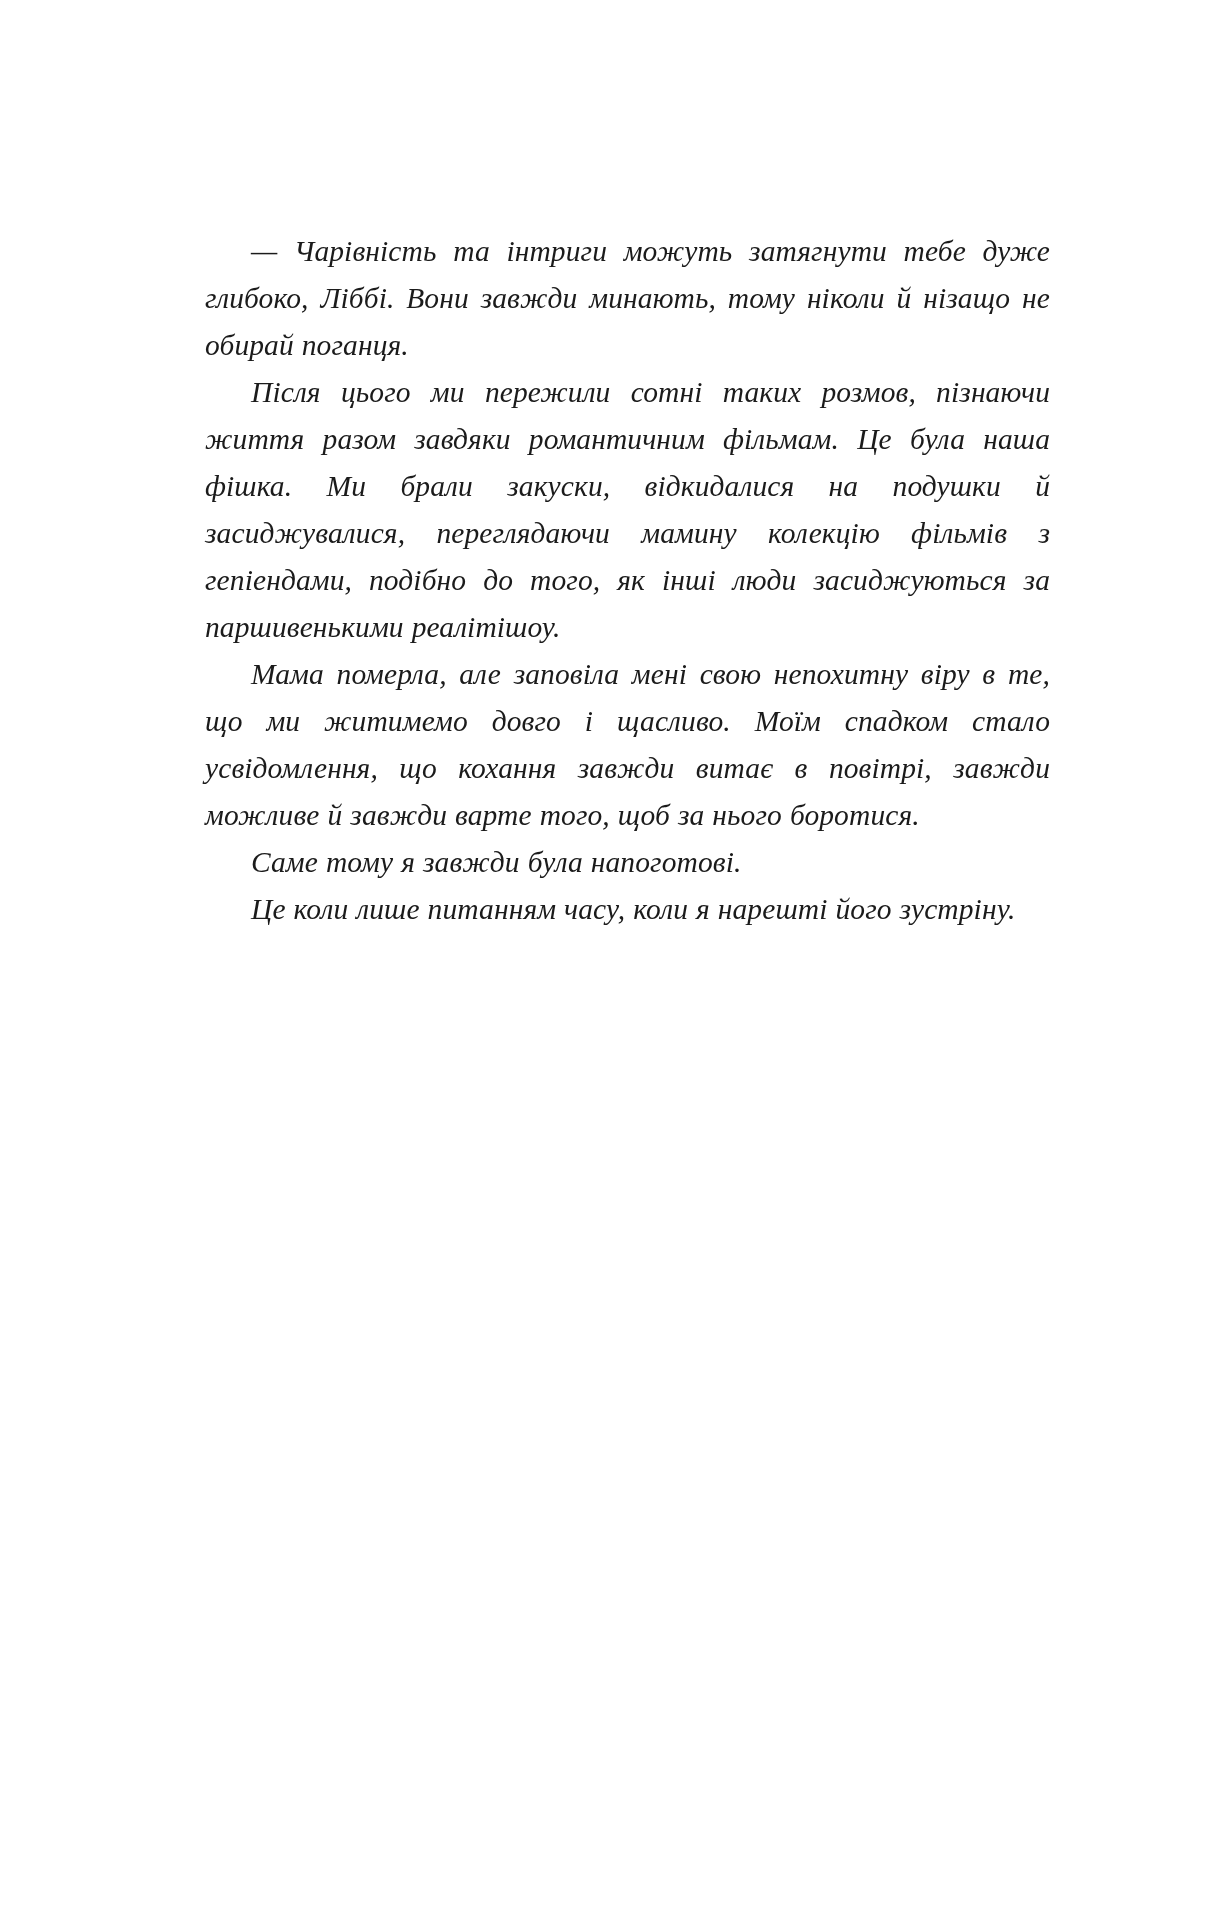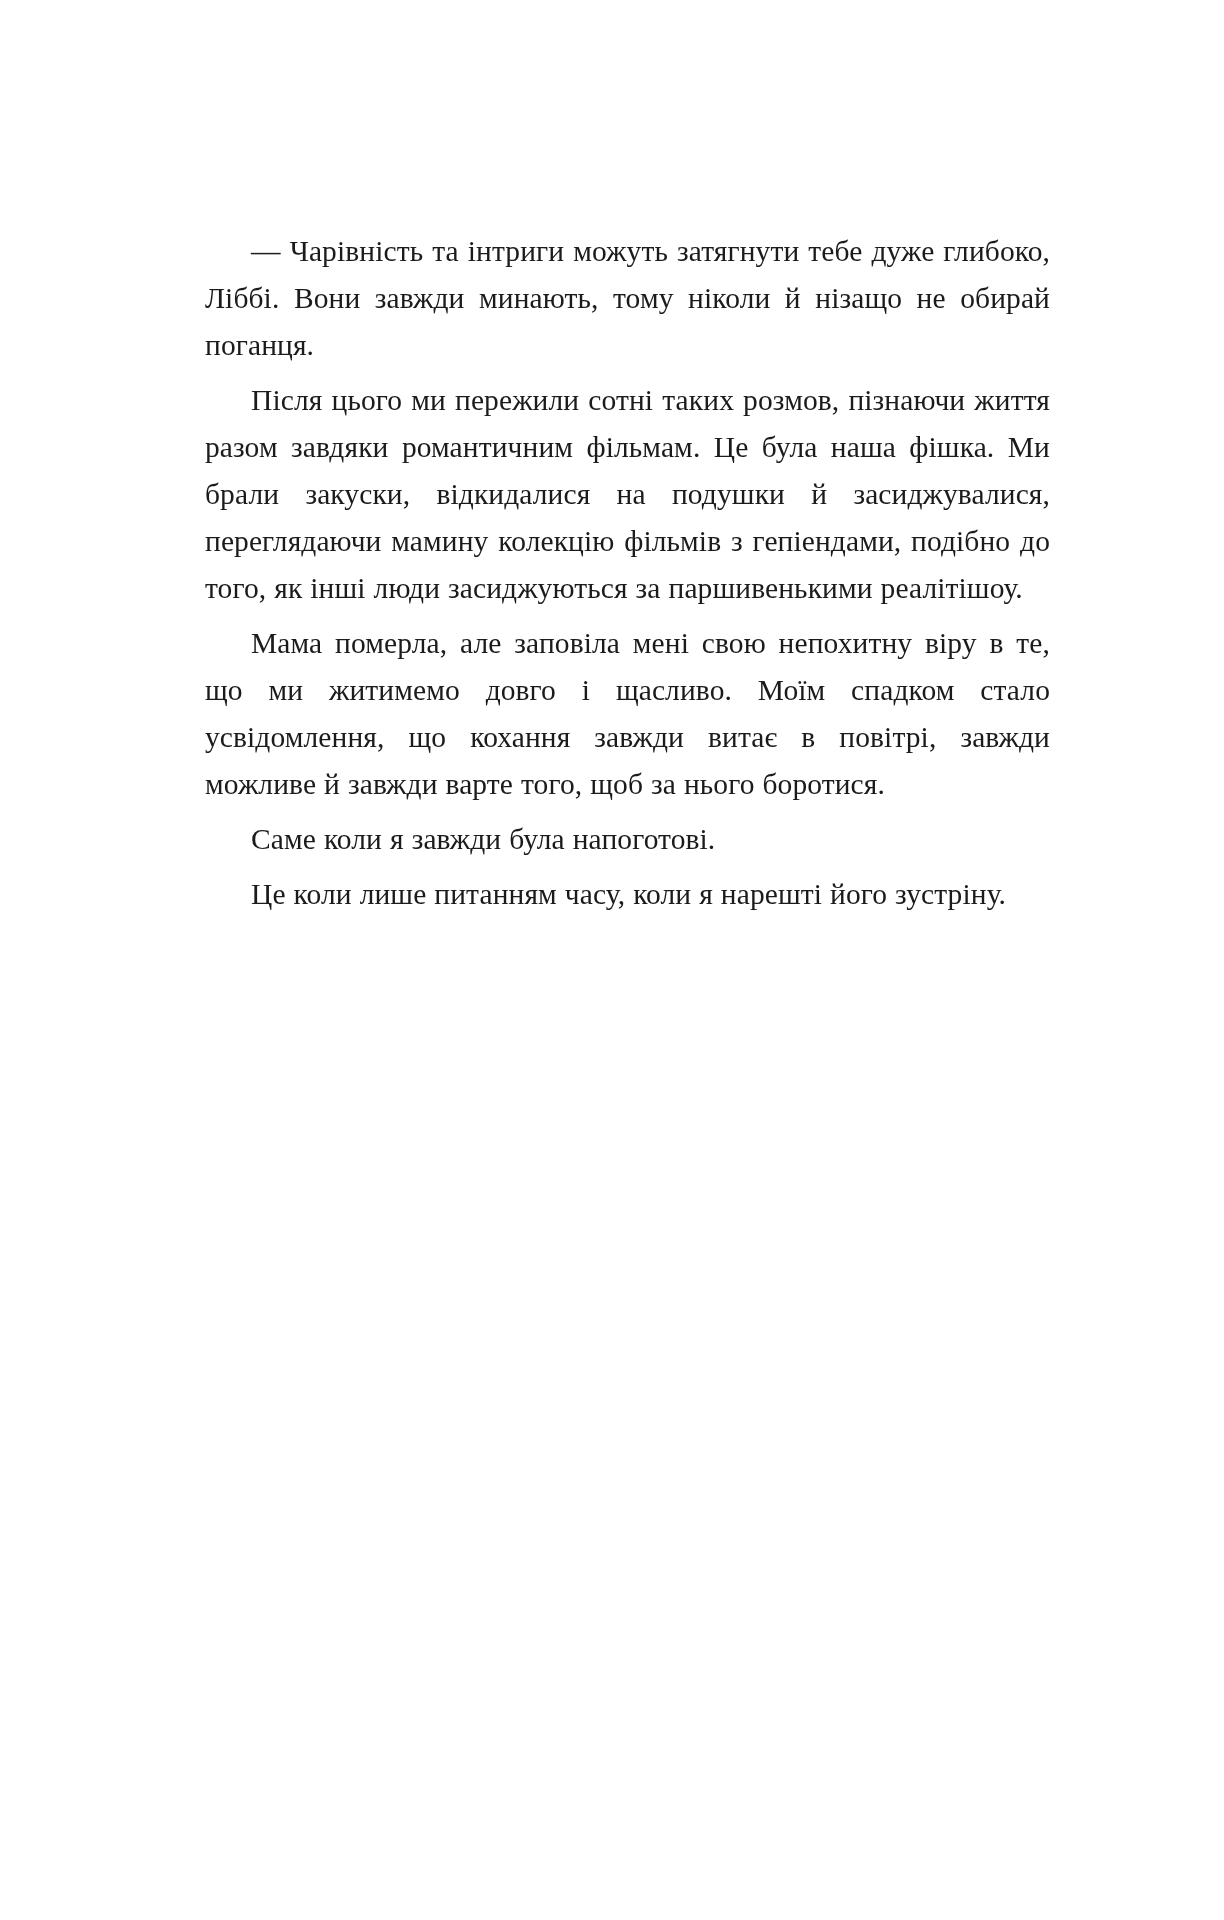--- a/index.html
+++ b/index.html
@@ -15,49 +15,50 @@
     color: #1b1b1b;
     overflow: hidden;
   }
   .page {
     position: absolute;
     top: 0;
     left: 0;
     width: 1224px;
     height: 1920px;
     box-sizing: border-box;
+    font-style: italic;
   }
   .text-block {
     position: absolute;
     left: 205px;
     top: 228px;
     width: 845px;
   }
   .para {
     margin: 0;
     font-size: 29.5px;
     line-height: 47px;
     text-align: justify;
     text-indent: 46px;
     letter-spacing: 0.1px;
     word-spacing: 0.5px;
     hyphens: manual;
     -webkit-hyphens: manual;
   }
   .para + .para {
-    margin-top: 8px;
+    margin-top: 0;
   }
   .para.last-short {
     text-align: left;
   }
 </style>
 </head>
 <body>
 
 <div class="page">
   <div class="text-block">
     <p class="para">— Чарівність та інтриги можуть затягнути тебе дуже глибоко, Ліббі. Вони завжди минають, тому ніколи й нізащо не обирай поганця.</p>
     <p class="para">Після цього ми пережили сотні таких розмов, пізнаючи життя разом завдяки романтичним фільмам. Це була наша фішка. Ми брали закуски, відкидалися на подушки й засиджувалися, переглядаючи мамину колекцію фільмів з гепіендами, подібно до того, як інші люди засиджуються за паршивенькими реалітішоу.</p>
     <p class="para">Мама померла, але заповіла мені свою непохитну віру в те, що ми житимемо довго і щасливо. Моїм спадком стало усвідомлення, що кохання завжди витає в повітрі, завжди можливе й завжди варте того, щоб за нього боротися.</p>
-    <p class="para last-short">Саме коли я завжди була напоготові.</p>
+    <p class="para last-short">Саме тому я завжди була напоготові.</p>
     <p class="para last-short">Це коли лише питанням часу, коли я нарешті його зустріну.</p>
   </div>
 </div>
 
 </body></html>

